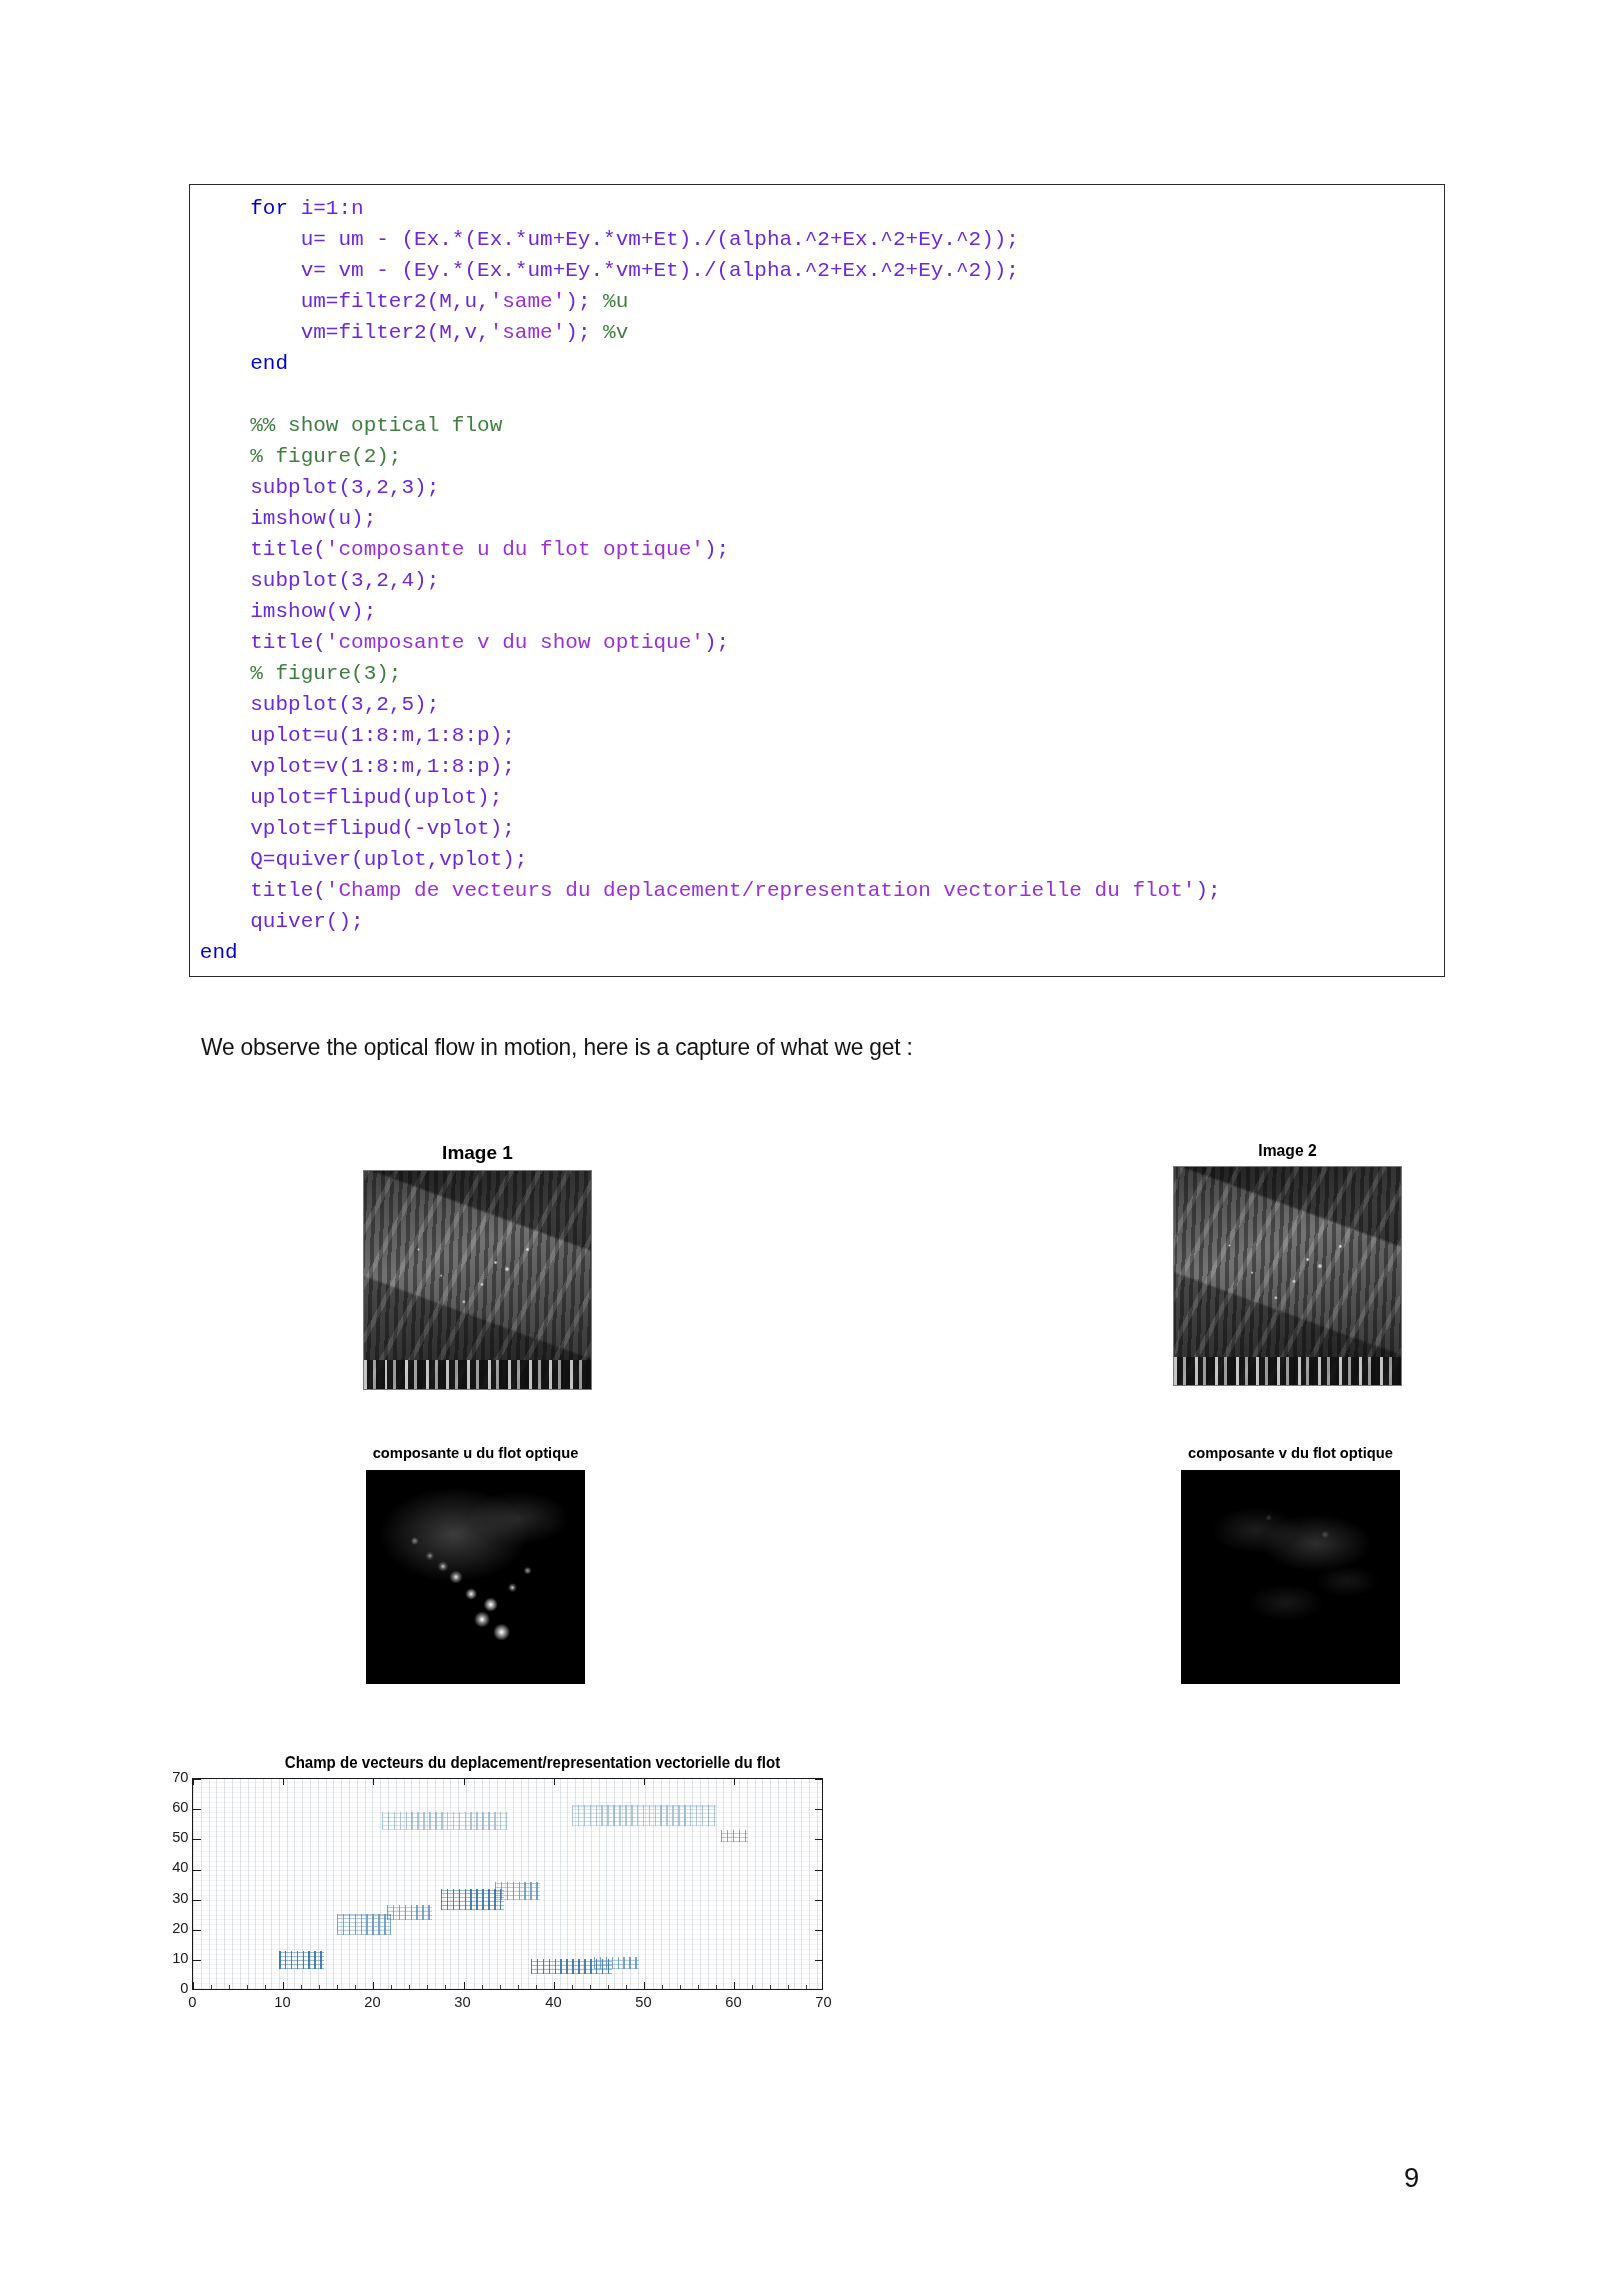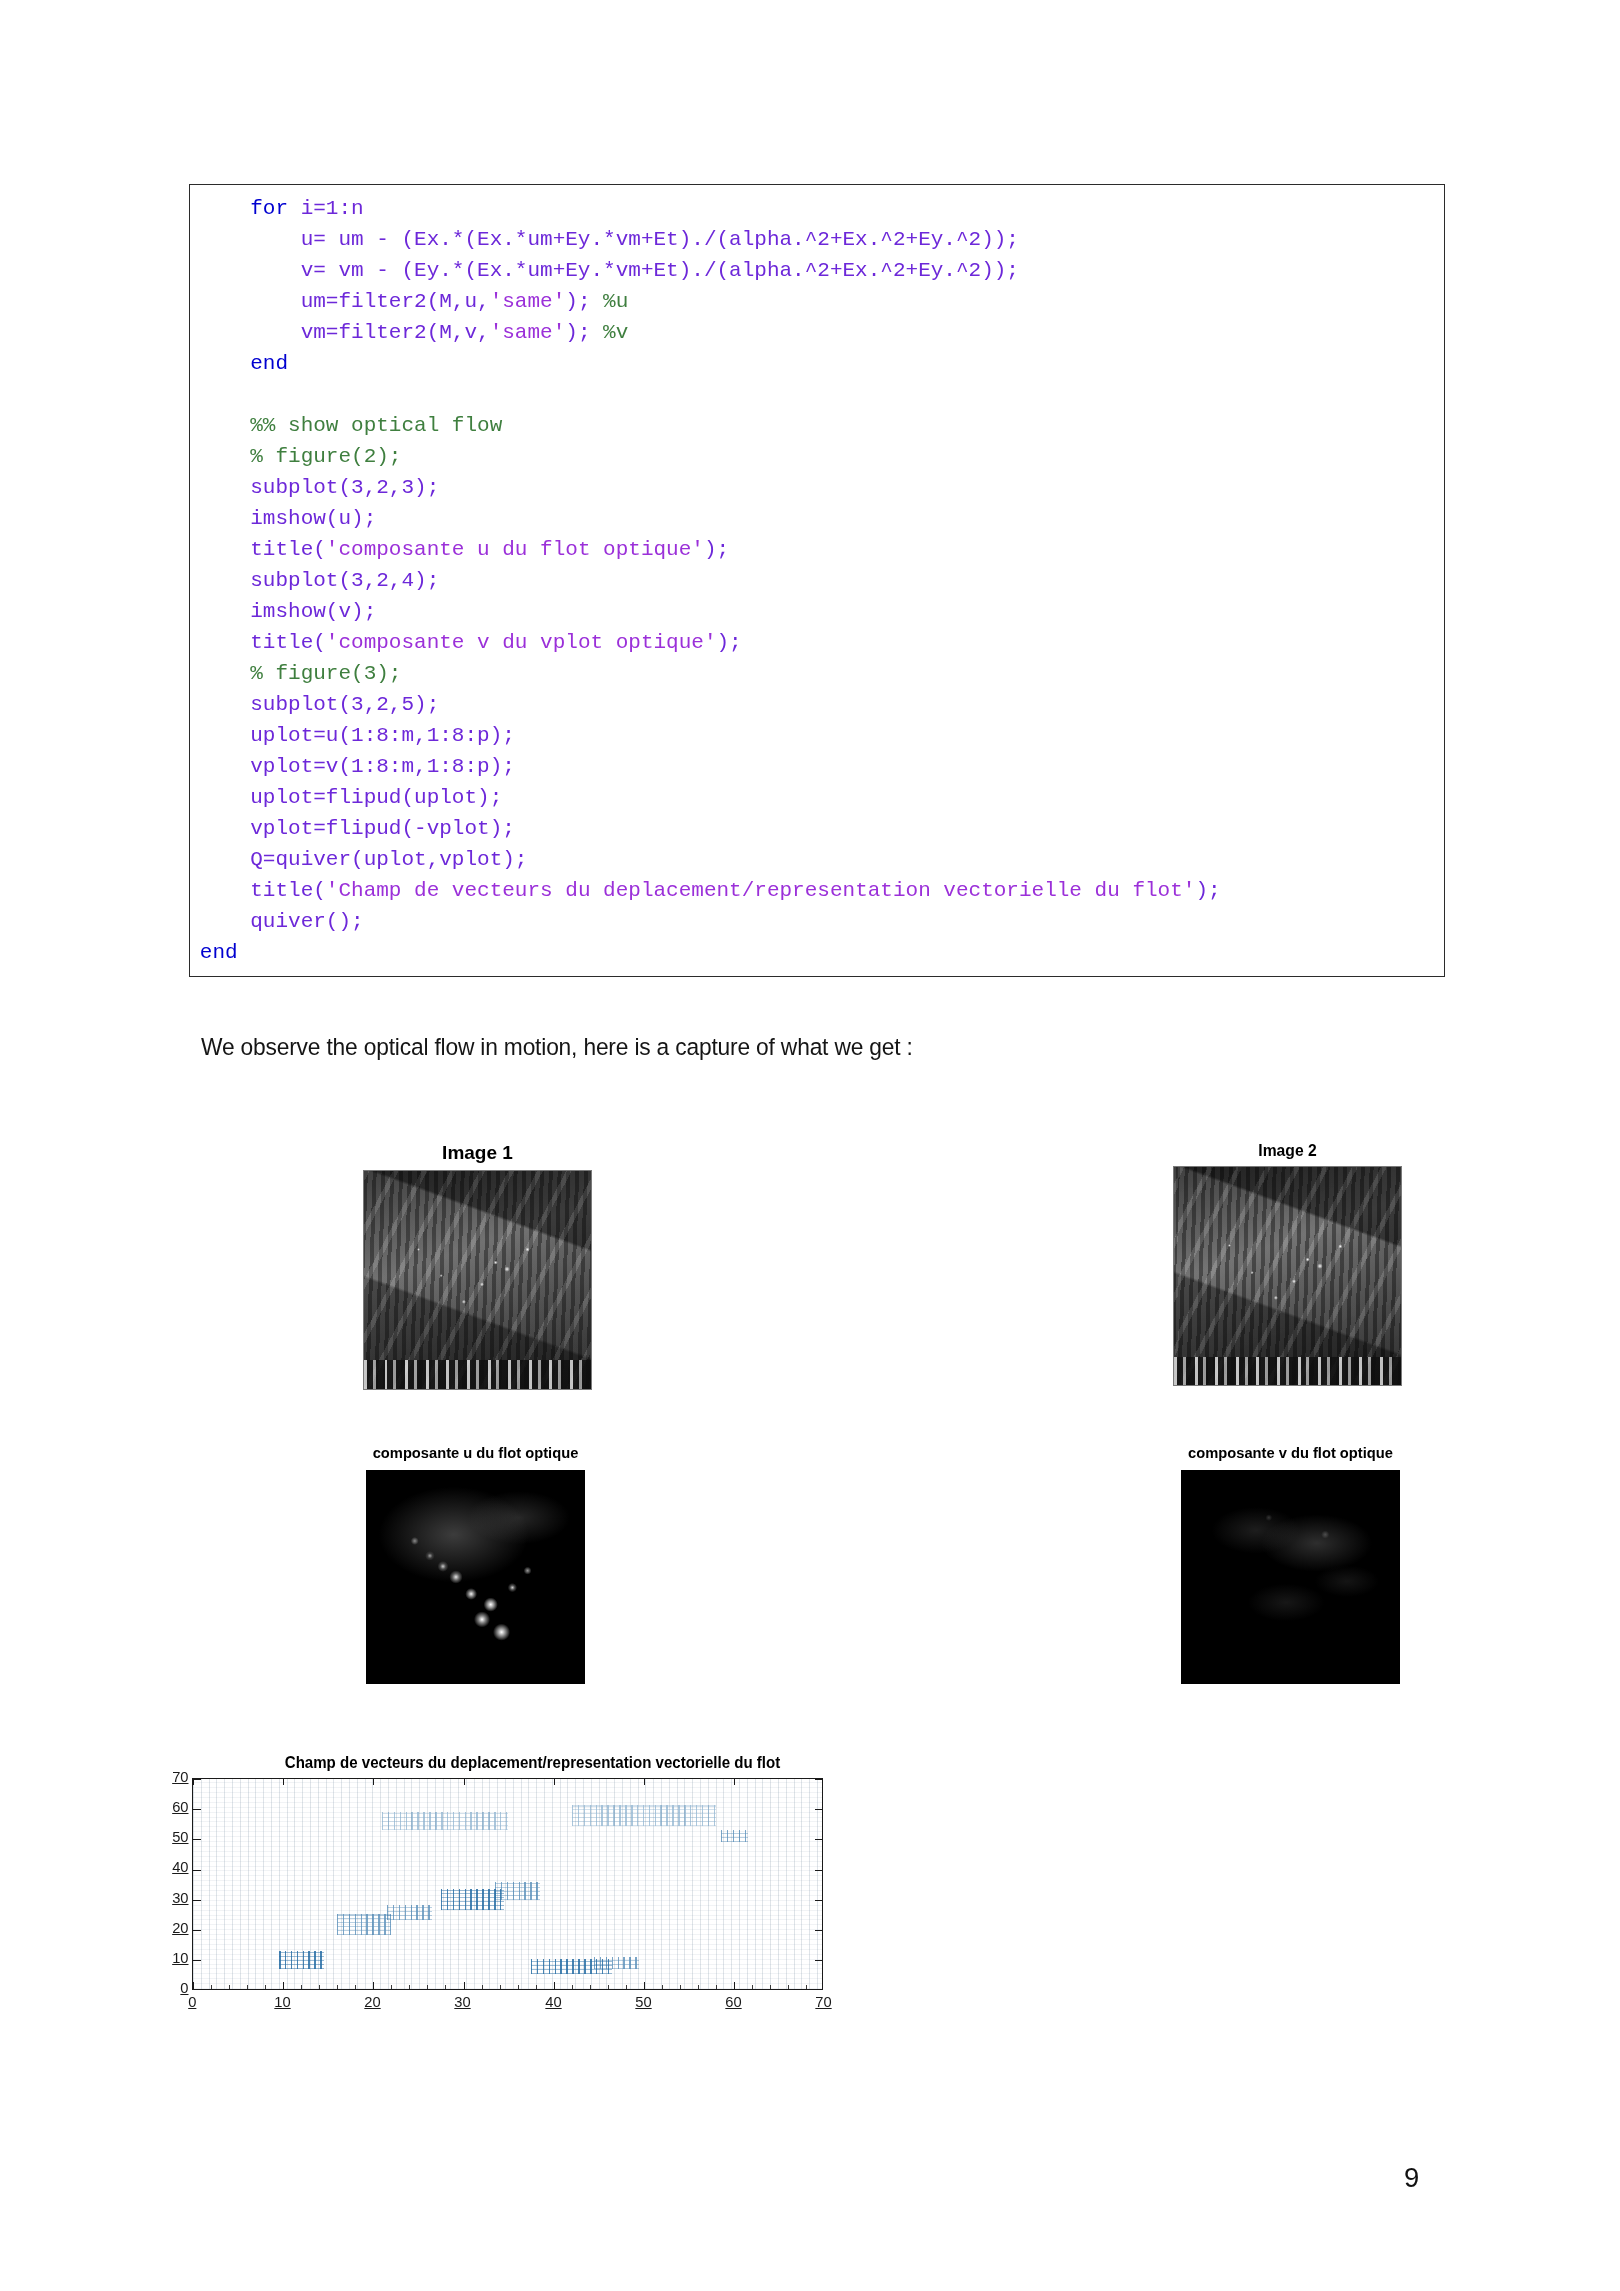--- a/index.html
+++ b/index.html
@@ -199,21 +199,20 @@
     border: 1px solid #1a1a1a;
     box-sizing: border-box;
     background: #ffffff;
     overflow: hidden;
   }
   .q-ytick-lbl, .q-xtick-lbl {
     position: absolute;
     font-family: "Liberation Sans", sans-serif;
     font-size: 14.7px;
     color: #1a1a1a;
-    text-decoration: underline;
   }
   .q-ytick-lbl { right: 0; text-align: right; width: 25.5px; line-height: 1; }
   .q-xtick-lbl { text-align: center; width: 39px; line-height: 1; }
   .q-tick {
     position: absolute;
     background: #1a1a1a;
   }
   .q-tick.major-y { left: 0; width: 7.8px; height: 1px; }
   .q-tick.major-y-r { right: 0; width: 7.8px; height: 1px; }
   .q-tick.major-x { bottom: 0; height: 6.9px; width: 1px; }
@@ -265,21 +264,21 @@
 <span class="tok-pln">        vm=filter2(M,v,</span><span class="tok-str">'same'</span><span class="tok-pln">); </span><span class="tok-com">%v</span>
 <span class="tok-kw">    end</span>
 <span class="tok-pln"></span>
 <span class="tok-com">    %% show optical flow</span>
 <span class="tok-com">    % figure(2);</span>
 <span class="tok-pln">    subplot(3,2,3);</span>
 <span class="tok-pln">    imshow(u);</span>
 <span class="tok-pln">    title(</span><span class="tok-str">'composante u du flot optique'</span><span class="tok-pln">);</span>
 <span class="tok-pln">    subplot(3,2,4);</span>
 <span class="tok-pln">    imshow(v);</span>
-<span class="tok-pln">    title(</span><span class="tok-str">'composante v du vplot optique'</span><span class="tok-pln">);</span>
+<span class="tok-pln">    title(</span><span class="tok-str">'composante v du show optique'</span><span class="tok-pln">);</span>
 <span class="tok-com">    % figure(3);</span>
 <span class="tok-pln">    subplot(3,2,5);</span>
 <span class="tok-pln">    uplot=u(1:8:m,1:8:p);</span>
 <span class="tok-pln">    vplot=v(1:8:m,1:8:p);</span>
 <span class="tok-pln">    uplot=flipud(uplot);</span>
 <span class="tok-pln">    vplot=flipud(-vplot);</span>
 <span class="tok-pln">    Q=quiver(uplot,vplot);</span>
 <span class="tok-pln">    title(</span><span class="tok-str">'Champ de vecteurs du deplacement/representation vectorielle du flot'</span><span class="tok-pln">);</span>
 <span class="tok-pln">    quiver();</span>
 <span class="tok-kw">end</span></pre>

